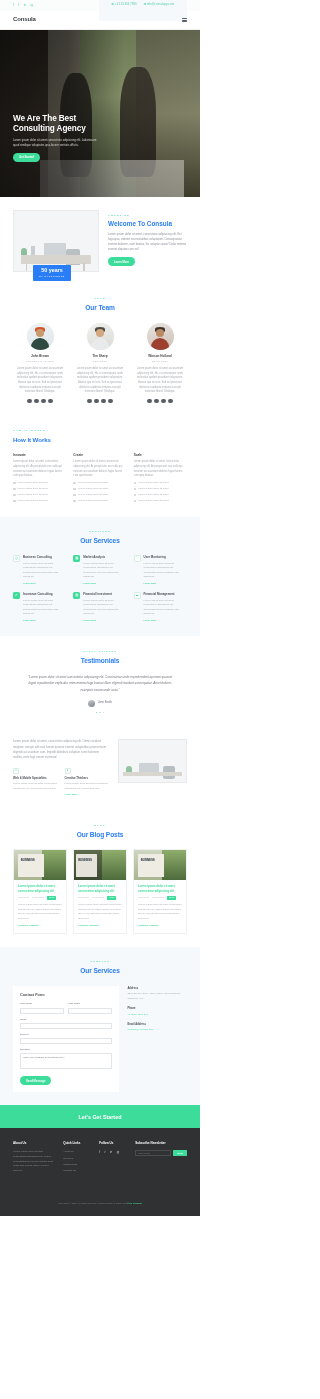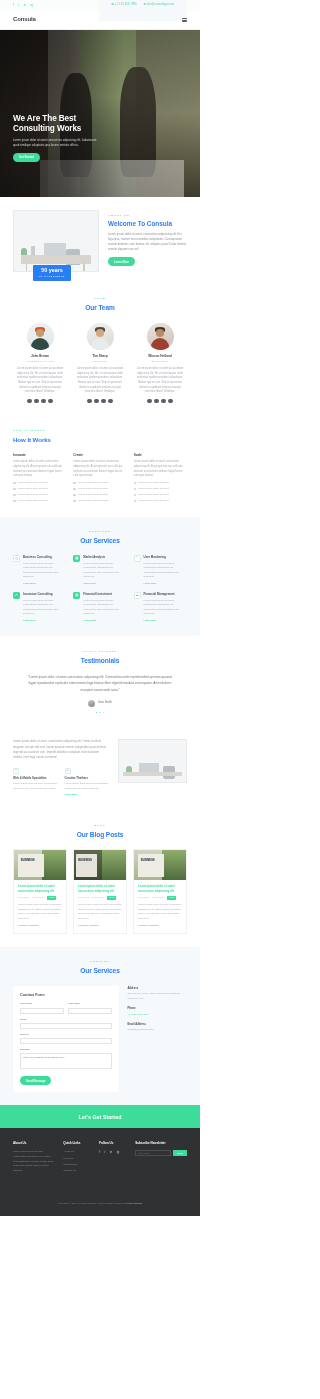--- a/index.html
+++ b/index.html
@@ -247,21 +247,21 @@
       <div class="band b1"></div>
         <div class="band b2"></div>
         <div class="band b3"></div>
         <div class="band b4"></div>
       <div class="band p1"></div>
         <div class="band p2"></div>
         <div class="band tbl"></div>
     </div>
     <div class="shade"></div>
     <div class="inner">
-      <h1>We Are The Best Consulting Works</h1>
+      <h1>We Are The Best Consulting Agency</h1>
       <p>Lorem ipsum dolor sit amet consectetur adipisicing elit. Laboriosam quod similique voluptates ipsa facere veritatis officiis.</p>
       <button class="btn-green">Get Started</button>
     </div>
   </div>
 
   <div class="welcome">
     <div class="imgwrap">
       <div class="deskimg">
         <div class="wall"></div>
           <div class="plant"></div>

